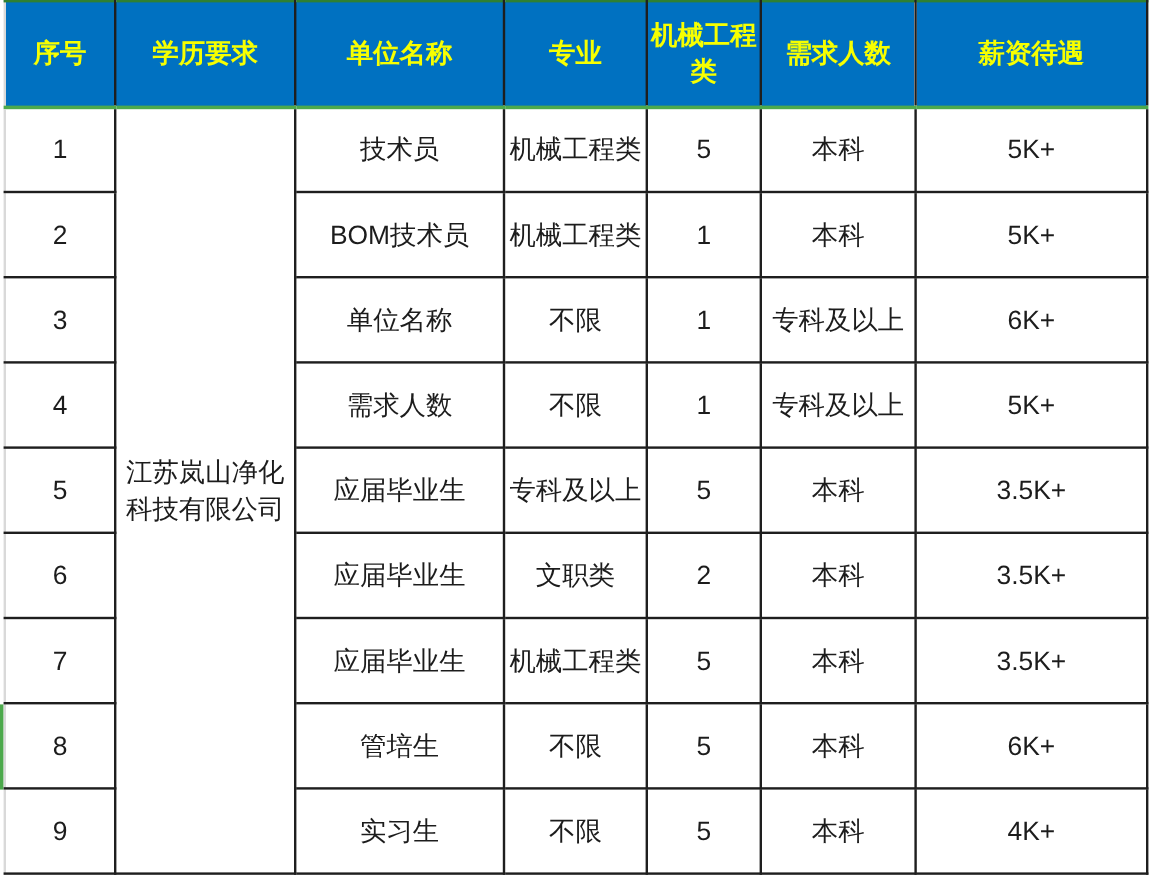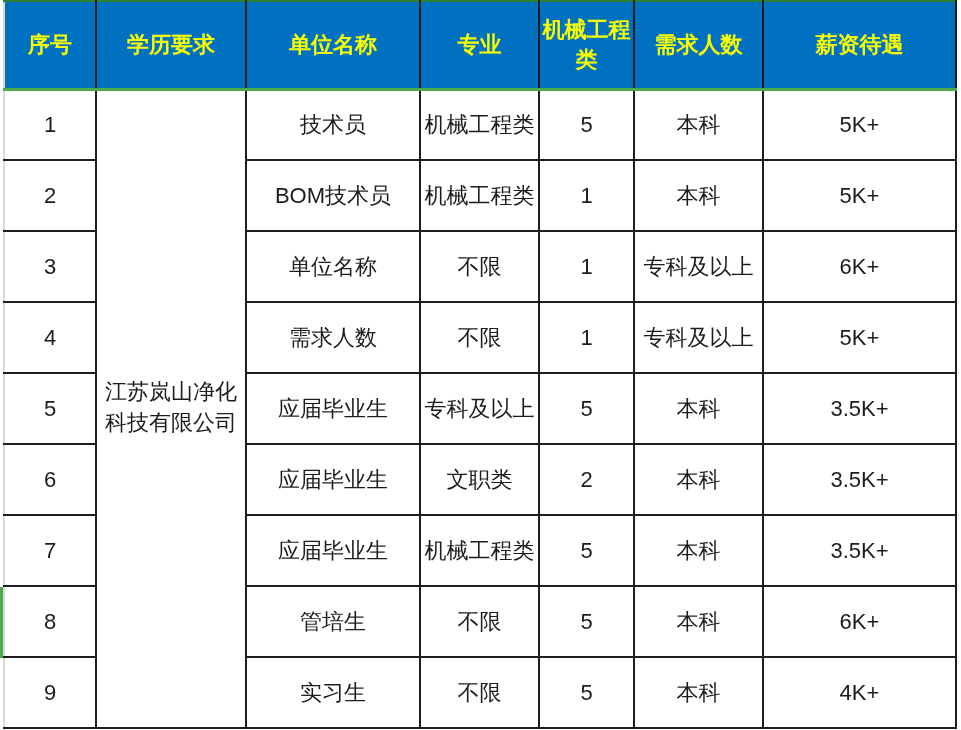--- a/index.html
+++ b/index.html
@@ -31,21 +31,21 @@
     color:var(--header-text);
     font-size:22px;font-weight:bold;
     border-top:2px solid #2f8032;
     border-bottom:3px solid var(--accent-green);
   }
   tbody td{
     font-size:22px;color:#1c1c1c;background:#ffffff;white-space:nowrap;
   }
   
   thead th:first-child, td.c-idx{border-left:2px solid #d9d9d9;}
-  td.c-company{white-space:normal;font-family:Liberation Mono, monospace;}
+  td.c-company{white-space:normal;}
   .company{
     width:144px;margin:0 auto;line-height:1.42;
     white-space:normal;word-break:break-all;
   }
   
   .green-mark{
     position:absolute;left:0;top:587px;width:3px;height:71px;
     background:var(--accent-green);
   }
 </style>

